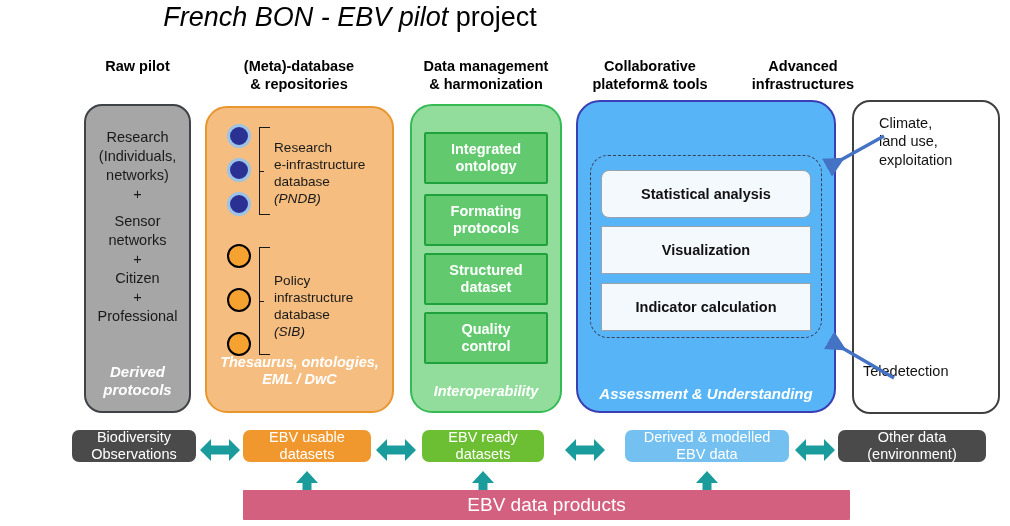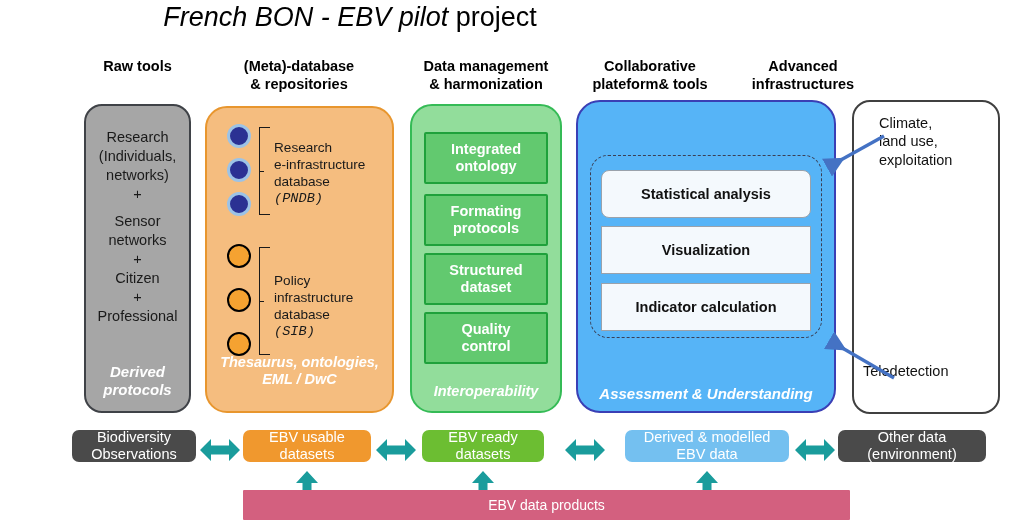--- a/index.html
+++ b/index.html
@@ -119,21 +119,21 @@
   }
   .bracket-tick {
     width: 5px; height: 0;
     border-top: 1.6px solid #1a1a1a;
   }
   .meta-label {
     font-size: 13.6px;
     color: #1a1a1a;
     line-height: 1.26;
   }
-  .meta-label .sub { font-style: italic; font-family: Liberation Mono, monospace; }
+  .meta-label .sub { font-style: italic; }
   #meta-label-1 { left: 274px; top: 139px; width: 118px; }
   #meta-label-2 { left: 274px; top: 272px; width: 118px; }
   #meta-footer {
     left: 205px; top: 354px; width: 189px;
     font-size: 14.5px;
   }
 
   
   .green-box {
     box-sizing: border-box;
@@ -210,21 +210,21 @@
   #chip-bio   { left: 72px;  top: 430px; width: 124px; background: #4a4a4a; }
   #chip-usable{ left: 243px; top: 430px; width: 128px; background: #f0982e; }
   #chip-ready { left: 422px; top: 430px; width: 122px; background: #6cbe32; }
   #chip-derived{left: 625px; top: 430px; width: 164px; background: #74c0f0; text-align: center; }
   #chip-other { left: 838px; top: 430px; width: 148px; background: #4a4a4a; }
 
   #pink-bar {
     left: 243px; top: 490px; width: 607px; height: 30px;
     background: #d3607f;
     color: #ffffff;
-    font-size: 14px;
+    font-size: 19px;
     display: flex;
     align-items: center;
     justify-content: center;
     border-radius: 1px;
   }
   #pink-label { pointer-events: none; }
 
   .arrow-h { width: 44px; height: 34px; }
   .arrow-v { width: 26px; height: 40px; }
   .arrow-diag { pointer-events: none; }
@@ -232,21 +232,21 @@
 </head>
 <body>
 
 <div id="canvas">
 
   <div id="title" class="abs">
     <span class="ital">French BON - EBV pilot</span><span> project</span>
   </div>
 
   <div class="abs col-header" style="left:84px; top:58px; width:107px;">
-    <div>Raw tools</div>
+    <div>Raw pilot</div>
   </div>
   <div class="abs col-header" style="left:200px; top:58px; width:198px;">
     <div>(Meta)-database</div>
     <div>&amp; repositories</div>
   </div>
   <div class="abs col-header" style="left:400px; top:58px; width:172px;">
     <div>Data management</div>
     <div>&amp; harmonization</div>
   </div>
   <div class="abs col-header" style="left:576px; top:58px; width:148px;">

